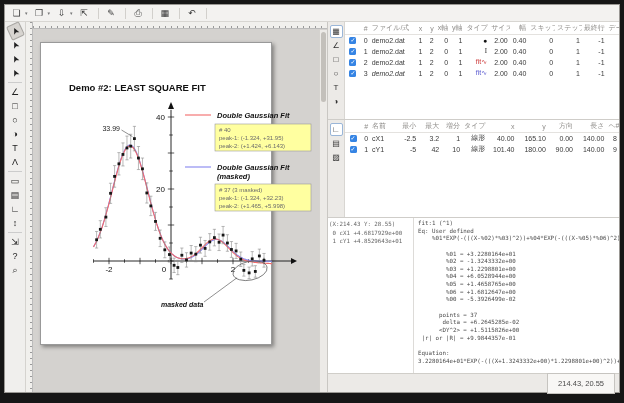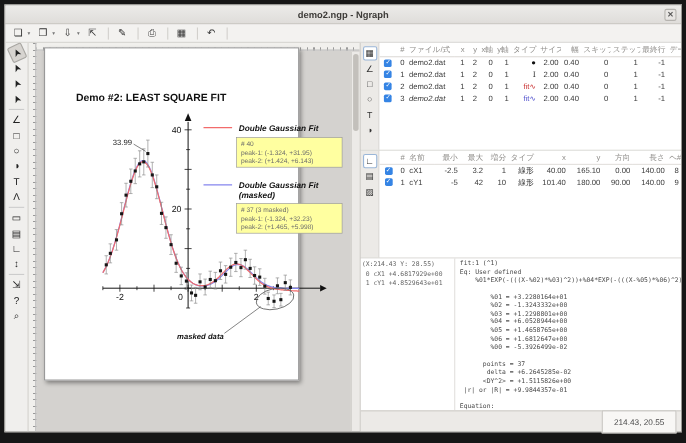--- a/index.html
+++ b/index.html
@@ -29,21 +29,21 @@
   .ptool { width:15px; height:14px; margin:0 auto; display:flex; align-items:center; justify-content:center;
     font-size:9px; color:#222; border:1px solid transparent; }
   .ptool.sel { background:#d7d4d0; border-color:#a8a6a2; border-radius:2px; }
   .psep { height:1px; background:#ccc; margin:2px 3px; }
   
   #canvas { flex:1; position:relative; background:#d4d2cf; overflow:hidden; }
   #hruler { position:absolute; left:7px; top:0; right:0; height:7px; background:#f1f0ed; border-bottom:1px solid #bbb;
     background-image:repeating-linear-gradient(90deg,#999 0 1px,transparent 1px 6px); background-size:100% 3px; background-position:0 4px; background-repeat:no-repeat; }
   #vruler { position:absolute; left:0; top:0; bottom:0; width:7px; background:#f1f0ed; border-right:1px solid #bbb;
     background-image:repeating-linear-gradient(180deg,#999 0 1px,transparent 1px 6px); background-size:3px 100%; background-position:4px 0; background-repeat:no-repeat; }
-  #page { position:absolute; left:14px; top:4px; width:232px; height:303px; background:#fff;
+  #page { position:absolute; left:14px; top:20px; width:232px; height:303px; background:#fff;
     border:1px solid #999; box-shadow:2px 2px 4px rgba(0,0,0,.4); }
   #vscroll { position:absolute; right:0; top:8px; bottom:0; width:8px; background:#eceae7; border-left:1px solid #d5d3cf; }
   #vscroll .thumb { position:absolute; left:1px; right:1px; top:2px; height:70px; background:#c3c0bb; border-radius:3px; }
   svg text { font-family:"Liberation Sans", sans-serif; }
   
   #rightpanel { width:292px; border-left:1px solid #c9c7c3; background:#f1f0ee; display:flex; flex-direction:column; }
   .pane { display:flex; border-bottom:1px solid #cfcdc9; }
   .tabstrip { width:17px; background:#eceae7; border-right:1px solid #d8d6d2; padding-top:2px; }
   .tab { width:13px; height:13px; margin:1px auto; display:flex; align-items:center; justify-content:center;
     font-size:8px; color:#333; border:1px solid transparent; }
@@ -65,24 +65,20 @@
   #fitpane pre { font-family:"DejaVu Sans Mono", monospace; font-size:5.8px; line-height:1.32; color:#4a4a4a; }
   
   #statusbar { height:19px; background:#eceae7; border-top:1px solid #d0cec9; display:flex; align-items:center; justify-content:flex-end; padding-right:4px; }
   #statusbox { border:1px solid #c6c4c0; background:#f8f7f5; font-size:7.5px; color:#4a4a4a; padding:5px 10px; }
 </style>
 </head>
 <body>
 
 <div id="window">
 
-  <div id="titlebar">
-    <span>demo2.ngp - Ngraph</span>
-    <span id="closebtn">✕</span>
-  </div>
 
 
   <div id="toolbar">
       <div class="tbtn">❏</div>
       <span class="tcaret">▾</span>
       <div class="tbtn">❐</div>
       <span class="tcaret">▾</span>
       <div class="tbtn">⇩</div>
       <span class="tcaret">▾</span>
       <div class="tbtn">⇱</div>

